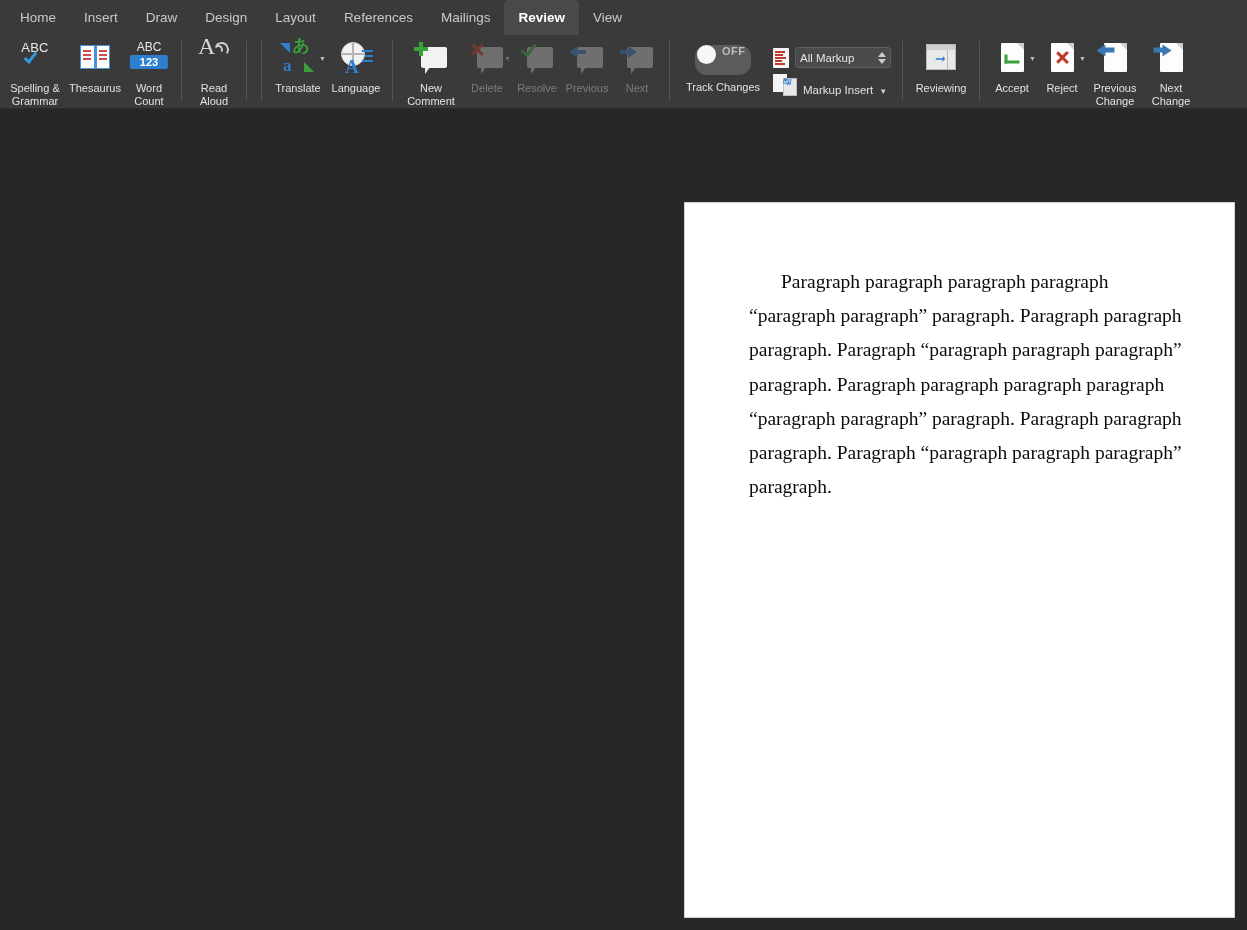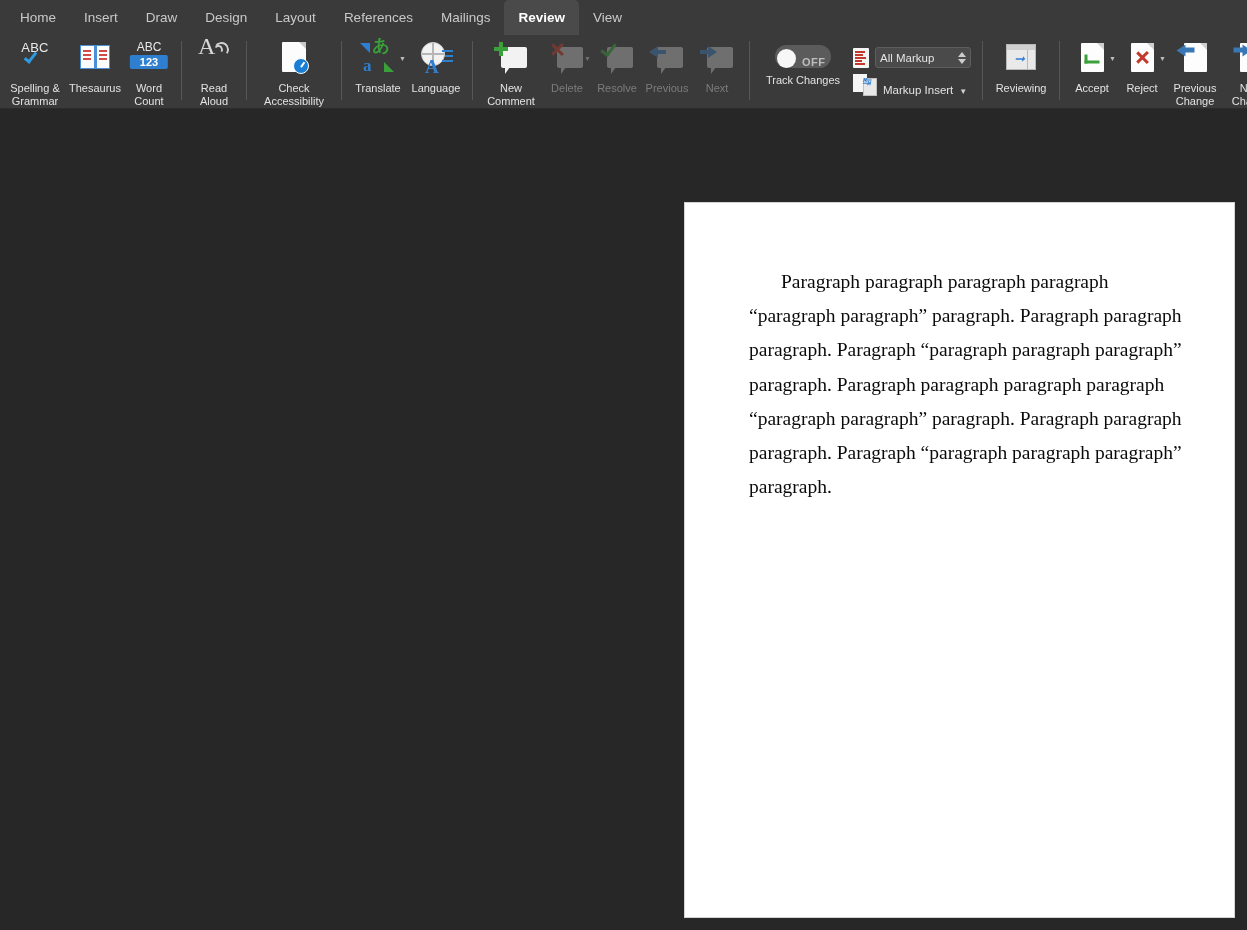--- a/index.html
+++ b/index.html
@@ -178,22 +178,22 @@
   .vcheck { width: 15px; height: 9px; border-left: 3.4px solid #3aa03a; border-bottom: 3.4px solid #3aa03a;
             transform: rotate(-52deg); }
   .larrow, .rarrow { width: 0; height: 0; border-style: solid; }
   .larrow { border-width: 6px 9px 6px 0; border-color: transparent #3a78b5 transparent transparent; }
   .rarrow { border-width: 6px 0 6px 9px; border-color: transparent transparent transparent #3a78b5; }
   .arrshaft { position: absolute; height: 4.5px; background: #3a78b5; top: 3.8px; }
 
   
   .trackgrp { display: flex; flex-direction: column; align-items: center; justify-content: flex-start;
               padding-top: 10px; width: 92px; }
-  .toggle { width: 56px; height: 23px; border-radius: 12px; background: #5b5b5b;
-            display: flex; align-items: flex-end; position: relative; }
+  .toggle { width: 56px; height: 30px; border-radius: 12px; background: #5b5b5b;
+            display: flex; align-items: flex-start; position: relative; }
   .toggle .knob { width: 19px; height: 19px; border-radius: 50%; background: #f7f7f7; margin-left: 2px; }
   .toggle .state { font-size: 11px; color: #bdbdbd; font-weight: bold; margin-left: 6px; letter-spacing: .5px; }
   .trackgrp .lbl { font-size: 11px; color: #e2e2e2; margin-top: 6px; }
 
   
   .markupcol { display: flex; flex-direction: column; justify-content: center; padding: 0 4px; gap: 6px; }
   .mrow { display: flex; align-items: flex-end; gap: 6px; }
   .select {
     width: 96px; height: 21px; background: #4a4a4a; border: 1px solid #5e5e5e; border-radius: 3px;
     display: flex; align-items: center; padding: 0 4px; color: #e4e4e4; font-size: 11.5px;
@@ -311,33 +311,20 @@
             <span class="w w2"></span>
           </div>
       </div>
       <div class="lbl"><span>Read</span><br>
         <span>Aloud</span></div>
     </div>
   </div>
 
   <div class="sep"></div>
 
-  <div class="group">
-    <div class="btn w80">
-      <div class="ic">
-        <div class="pagebase">
-          <div class="accessbadge">
-              <span class="hand"></span>
-            </div>
-        </div>
-      </div>
-      <div class="lbl"><span>Check</span><br>
-        <span>Accessibility</span></div>
-    </div>
-  </div>
 
   <div class="sep"></div>
 
   <div class="group">
     <div class="btn w58">
       <div class="ic">
         <div class="translate">
             <span class="ar1"></span>
             <span class="a">a</span>
             <span class="jp">あ</span>

